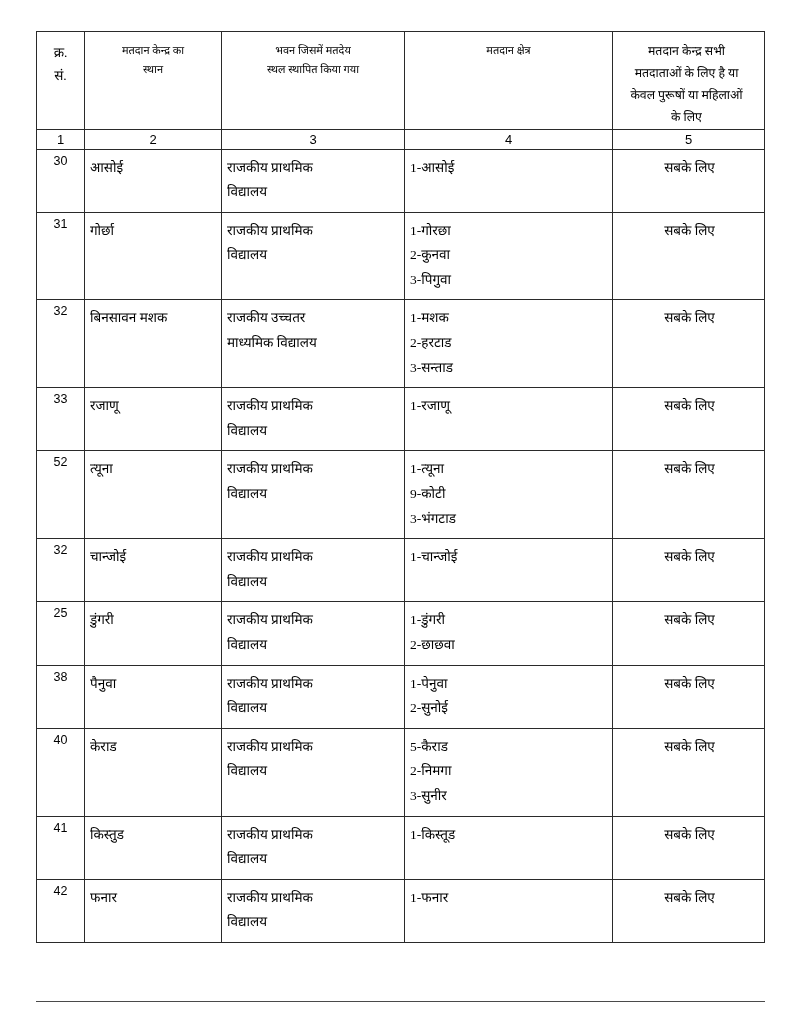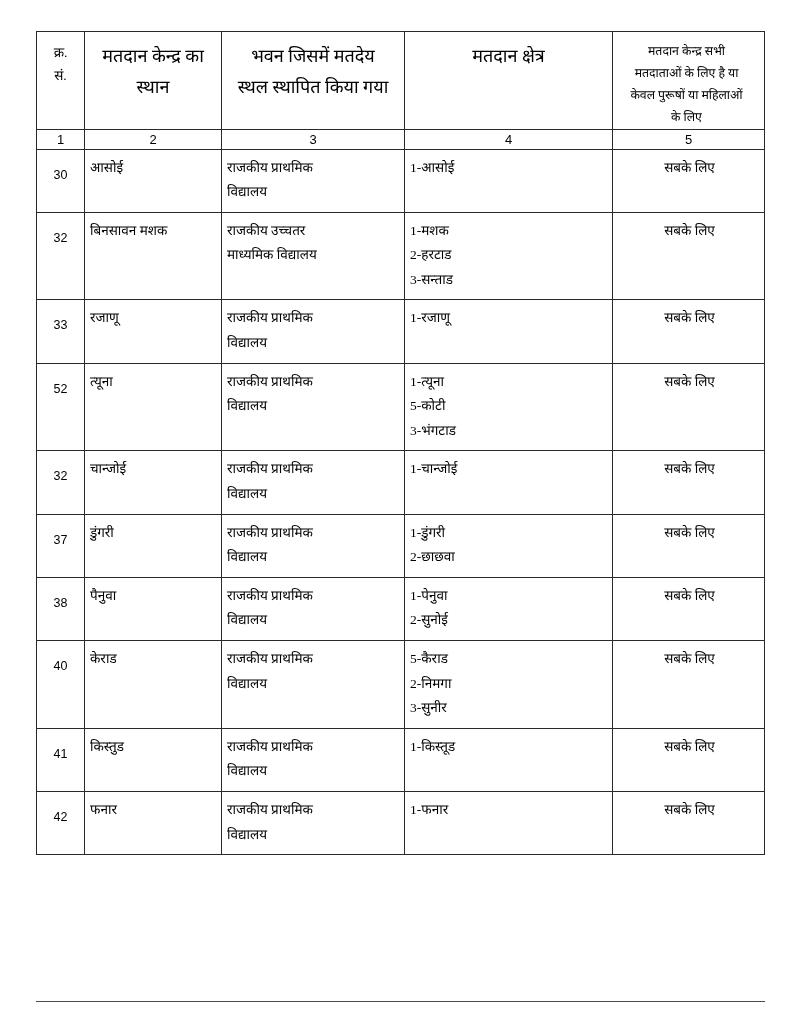--- a/index.html
+++ b/index.html
@@ -52,21 +52,21 @@
   col.c3 { width: 183px; }
   col.c4 { width: 208px; }
   col.c5 { width: 152px; }
 
   
   tr.head-row td {
     height: 86px;
     text-align: center;
     vertical-align: top;
     padding-top: 9px;
-    font-size: 18px;
+    font-size: 11px;
     line-height: 1.72;
   }
   tr.head-row td.h1 {
     font-size: 13.5px;
   }
   tr.head-row td.h5 {
     font-size: 12.3px;
     line-height: 1.78;
     padding-left: 0;
     padding-right: 4px;
@@ -89,21 +89,21 @@
     font-size: 13.5px;
     line-height: 24.6px;
     padding-top: 6px;
     padding-bottom: 7px;
   }
   tr.data-row td.sn {
     text-align: center;
     vertical-align: top;
     font-size: 12.5px;
     line-height: 14px;
-    padding-top: 18px;
+    padding-top: 4px;
     font-family: "Liberation Sans", sans-serif;
   }
   tr.data-row td.place,
   tr.data-row td.building,
   tr.data-row td.area {
     padding-left: 5px;
     text-align: left;
   }
   tr.data-row td.access {
     text-align: center;
@@ -177,20 +177,38 @@
               <span class="cellline">विद्यालय</span>
             </td>
             <td class="area">
               <span class="cellline">1-आसोई</span>
             </td>
             <td class="access">
               <span class="cellline">सबके लिए</span>
             </td>
           </tr>
           <tr class="data-row">
+            <td class="sn">31</td>
+            <td class="place">
+              <span class="cellline">गोर्छा</span>
+            </td>
+            <td class="building">
+              <span class="cellline">राजकीय प्राथमिक</span>
+              <span class="cellline">विद्यालय</span>
+            </td>
+            <td class="area">
+              <span class="cellline">1-गोरछा</span>
+              <span class="cellline">2-कुनवा</span>
+              <span class="cellline">3-पिगुवा</span>
+            </td>
+            <td class="access">
+              <span class="cellline">सबके लिए</span>
+            </td>
+          </tr>
+          <tr class="data-row">
             <td class="sn">32</td>
             <td class="place">
               <span class="cellline">बिनसावन मशक</span>
             </td>
             <td class="building">
               <span class="cellline">राजकीय उच्चतर</span>
               <span class="cellline">माध्यमिक विद्यालय</span>
             </td>
             <td class="area">
               <span class="cellline">1-मशक</span>
@@ -221,21 +239,21 @@
             <td class="sn">52</td>
             <td class="place">
               <span class="cellline">त्यूना</span>
             </td>
             <td class="building">
               <span class="cellline">राजकीय प्राथमिक</span>
               <span class="cellline">विद्यालय</span>
             </td>
             <td class="area">
               <span class="cellline">1-त्यूना</span>
-              <span class="cellline">5-कोटी</span>
+              <span class="cellline">9-कोटी</span>
               <span class="cellline">3-भंगटाड</span>
             </td>
             <td class="access">
               <span class="cellline">सबके लिए</span>
             </td>
           </tr>
           <tr class="data-row">
             <td class="sn">32</td>
             <td class="place">
               <span class="cellline">चान्जोई</span>
@@ -245,21 +263,21 @@
               <span class="cellline">विद्यालय</span>
             </td>
             <td class="area">
               <span class="cellline">1-चान्जोई</span>
             </td>
             <td class="access">
               <span class="cellline">सबके लिए</span>
             </td>
           </tr>
           <tr class="data-row">
-            <td class="sn">37</td>
+            <td class="sn">25</td>
             <td class="place">
               <span class="cellline">डुंगरी</span>
             </td>
             <td class="building">
               <span class="cellline">राजकीय प्राथमिक</span>
               <span class="cellline">विद्यालय</span>
             </td>
             <td class="area">
               <span class="cellline">1-डुंगरी</span>
               <span class="cellline">2-छाछवा</span>

